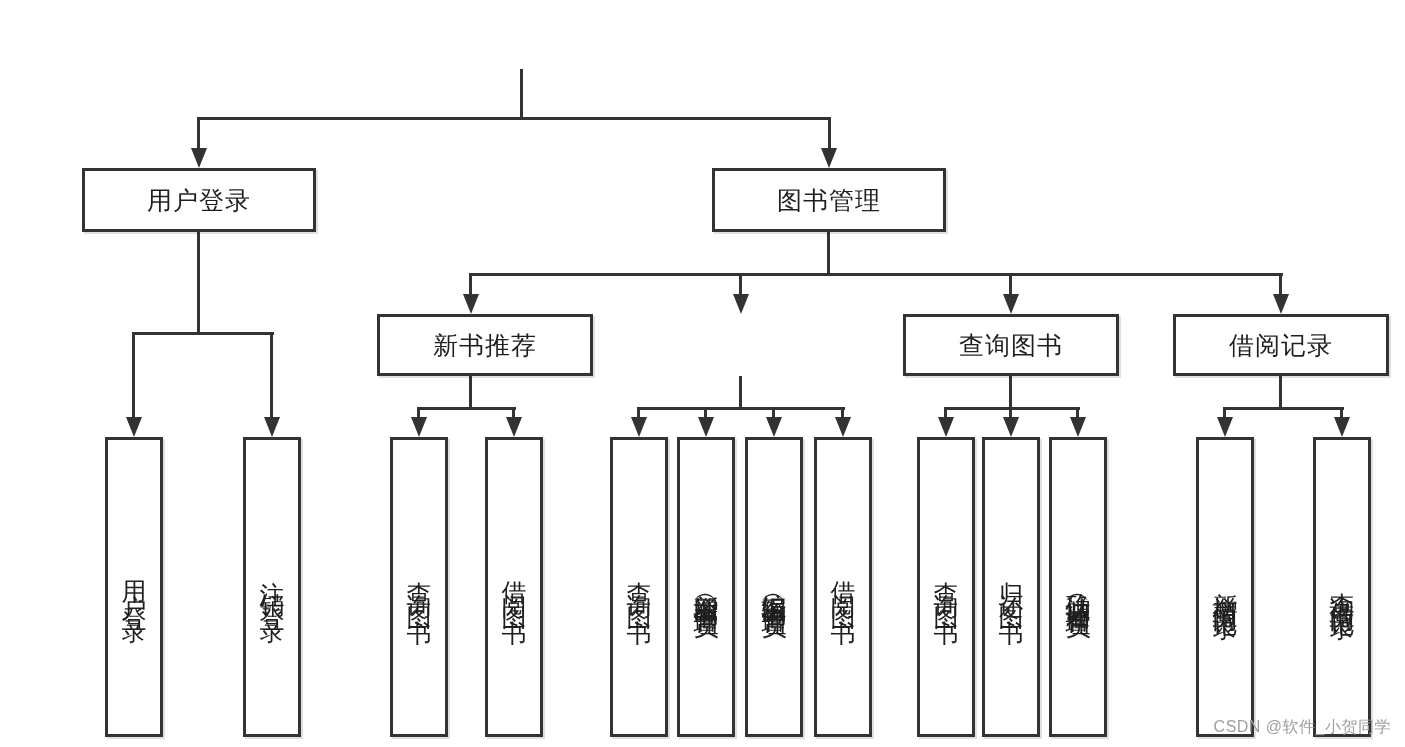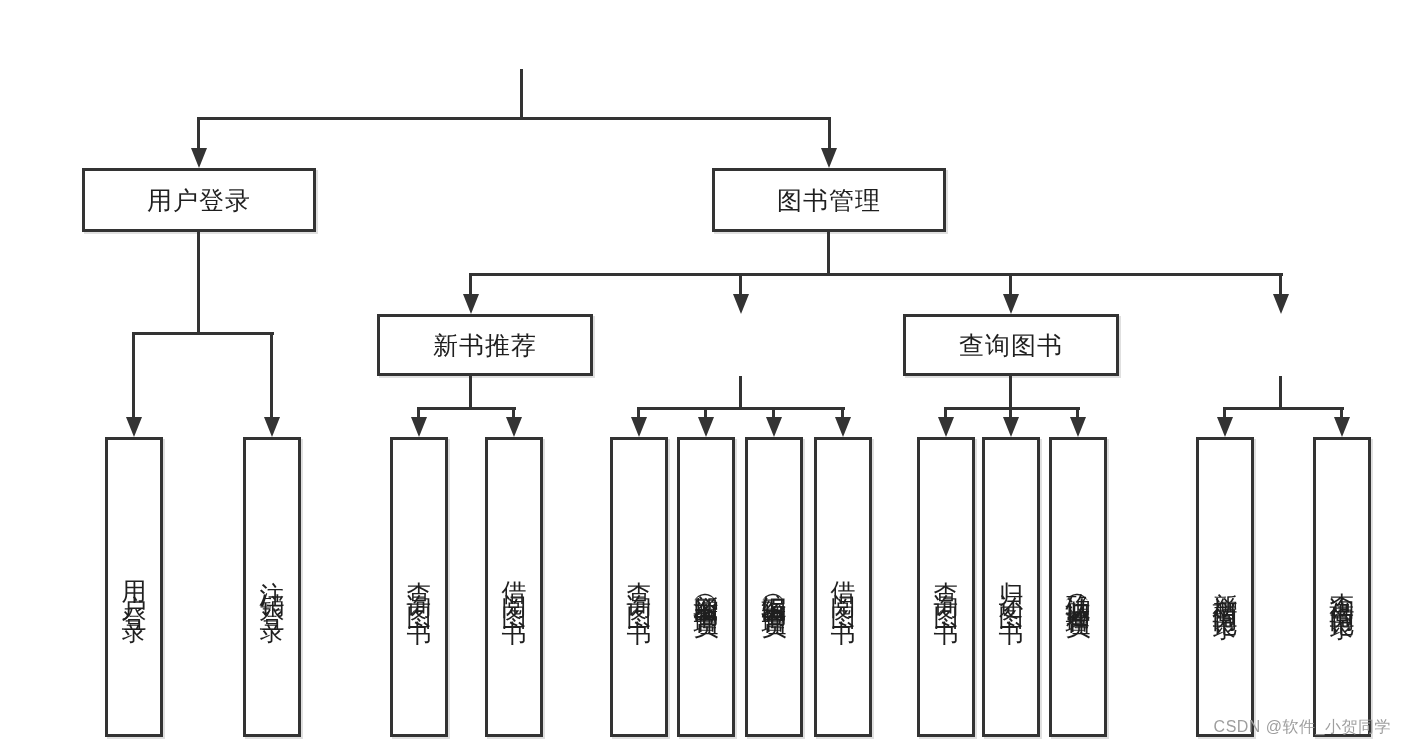--- a/index.html
+++ b/index.html
@@ -108,20 +108,23 @@
   <div class="arrow" style="left:1003px; top:294px;"></div>
   <div class="vline" style="left:1279px; top:273px; height:25px;"></div>
   <div class="arrow" style="left:1273px; top:294px;"></div>
 
   <div class="box lvl2" style="left:377px;">
     <span class="hlabel">新书推荐</span>
   </div>
   <div class="box lvl2" style="left:903px;">
     <span class="hlabel">查询图书</span>
   </div>
+  <div class="box lvl2" style="left:1173px;">
+    <span class="hlabel">借阅记录</span>
+  </div>
 
   <div class="vline" style="left:469px; top:376px; height:34px;"></div>
   <div class="hline" style="left:417px; top:407px; width:99px;"></div>
   <div class="vline" style="left:417px; top:407px; height:14px;"></div>
   <div class="arrow" style="left:411px; top:417px;"></div>
   <div class="vline" style="left:512px; top:407px; height:14px;"></div>
   <div class="arrow" style="left:506px; top:417px;"></div>
 
   <div class="vline" style="left:739px; top:376px; height:34px;"></div>
   <div class="hline" style="left:637px; top:407px; width:208px;"></div>

